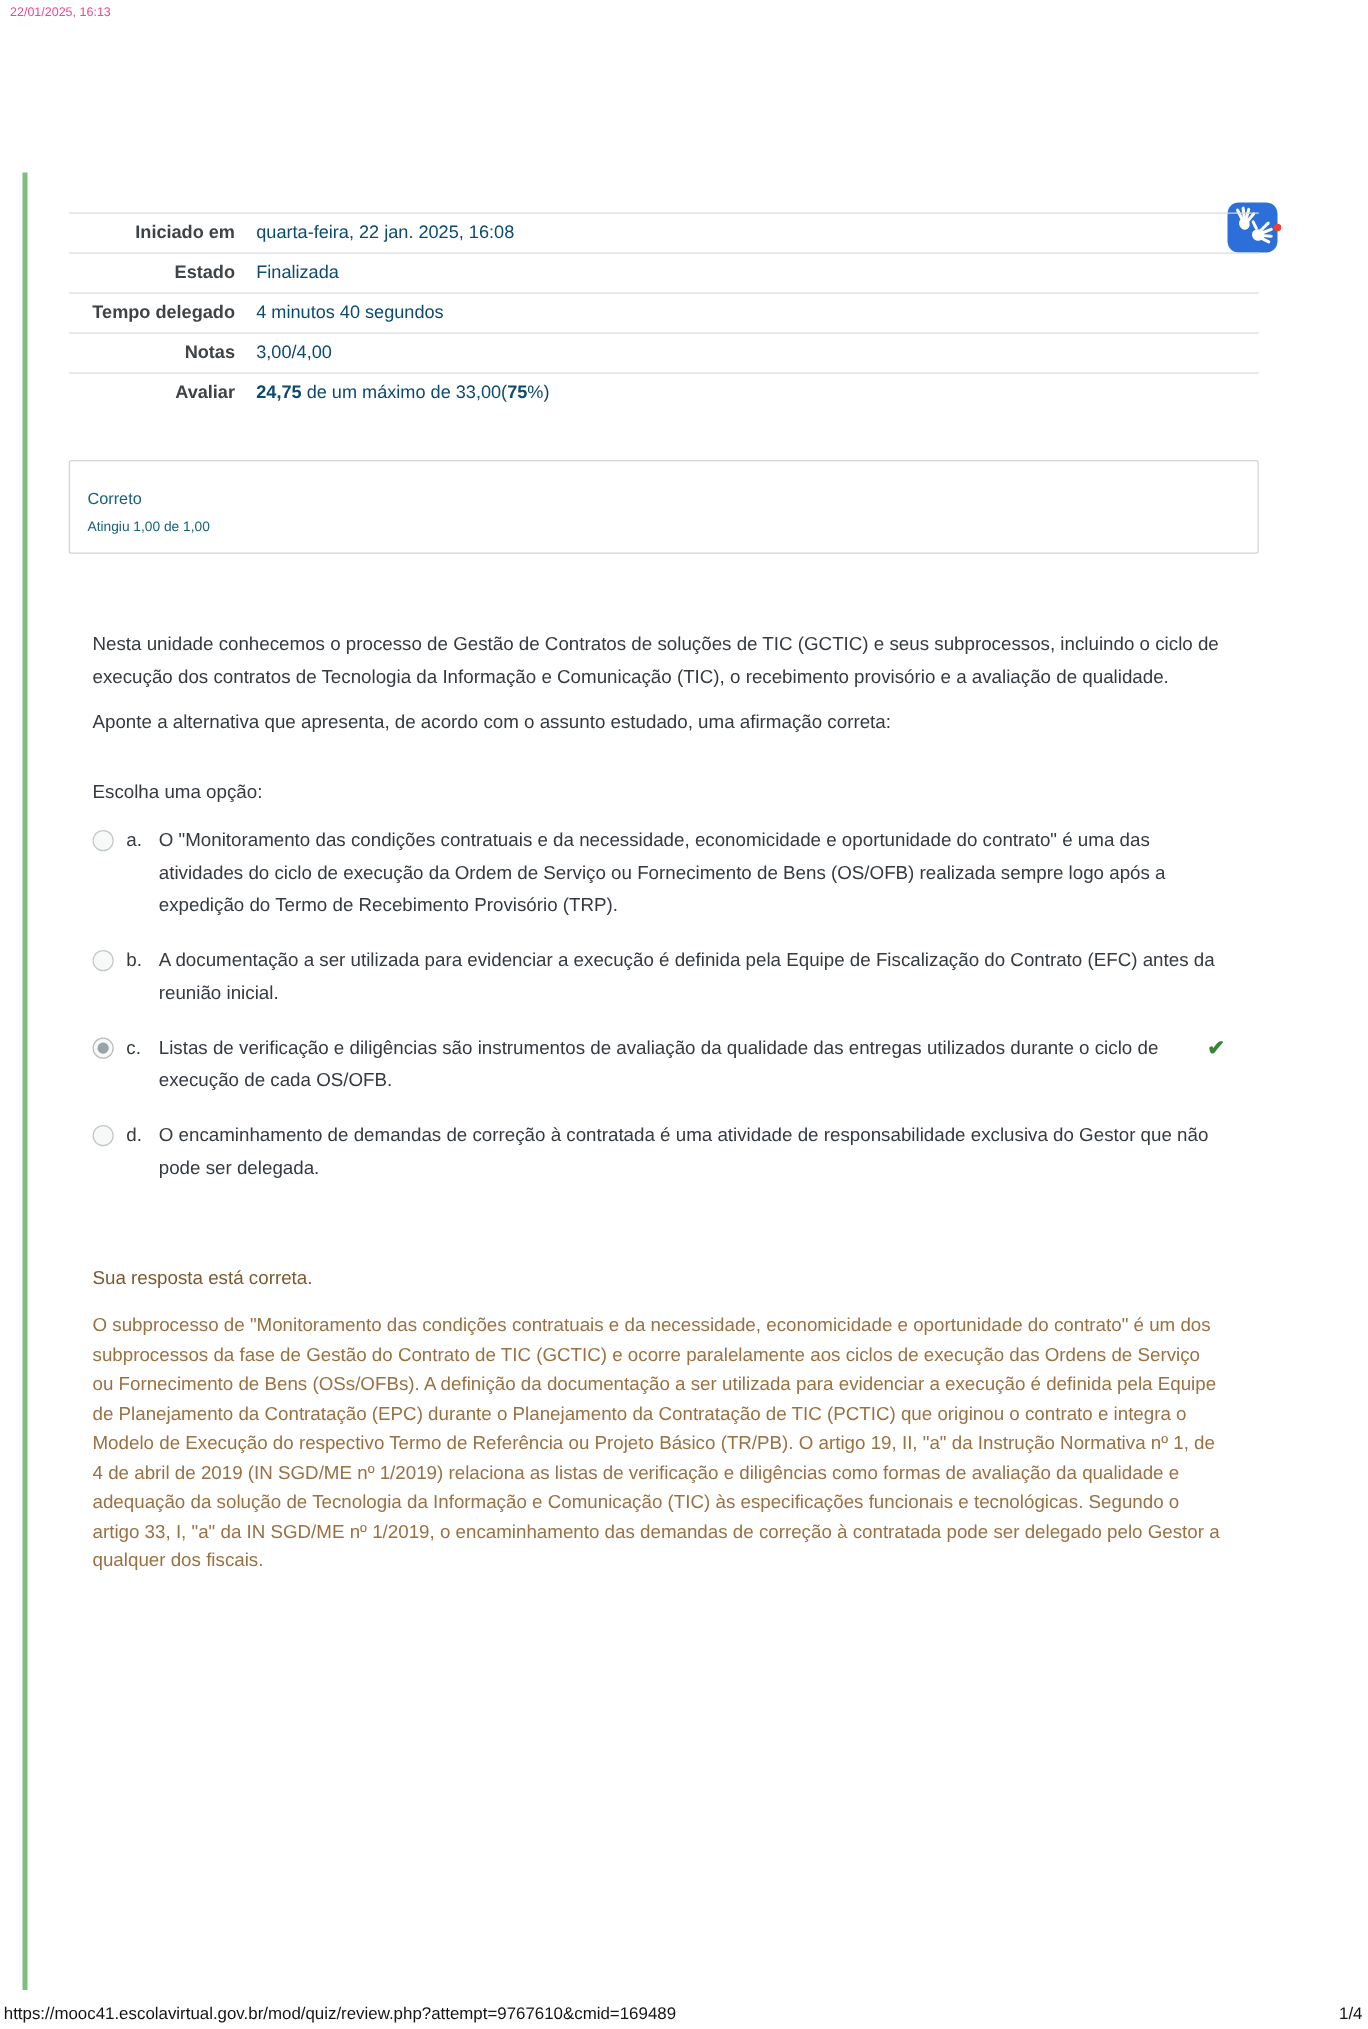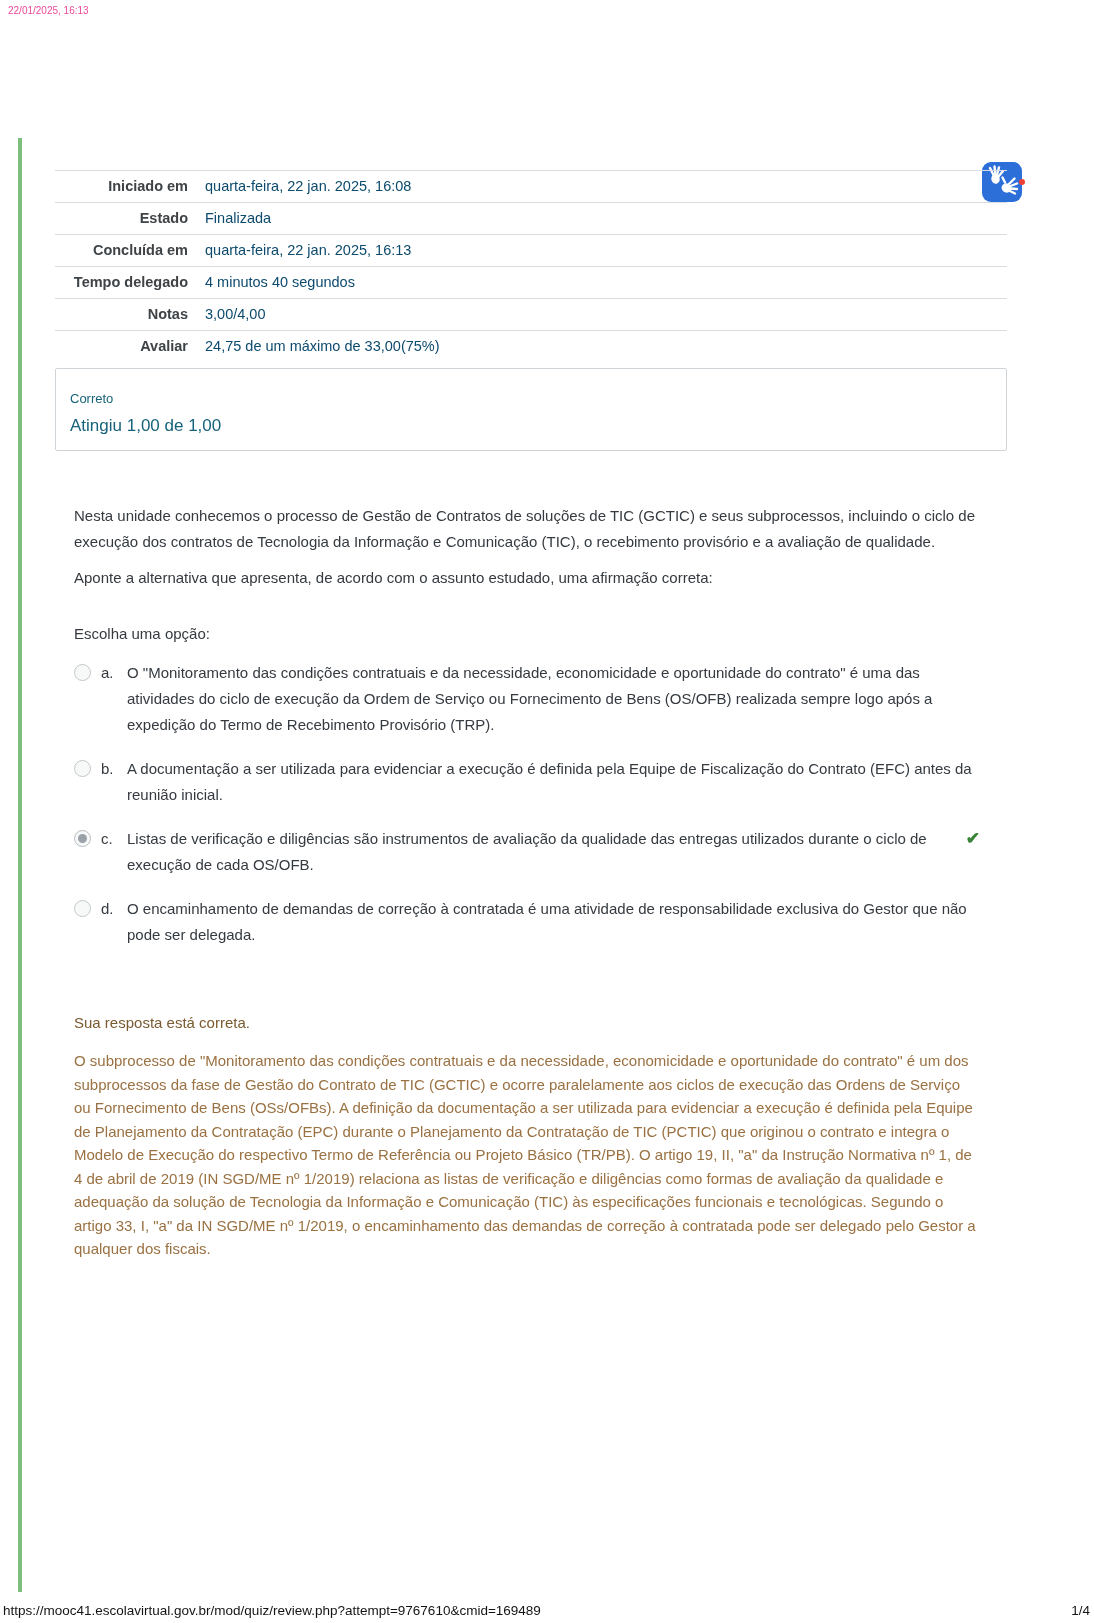--- a/index.html
+++ b/index.html
@@ -36,28 +36,28 @@
   .libras-badge{position:absolute;left:1019px;top:179px;width:6px;height:6px;border-radius:50%;background:var(--badge-red);}
 
   
   .content{position:absolute;left:55px;top:170px;width:952px;}
 
   
   .summary{width:100%;font-size:14.5px;}
   .srow{display:flex;border-top:1px solid var(--table-border);padding:5px 0;align-items:flex-start;}
   .srow-label{width:150px;box-sizing:border-box;text-align:right;padding-right:17px;font-weight:700;color:#3e4347;line-height:21px;flex:none;}
   .srow-value{line-height:21px;color:#0c4a6e;}
-  .bold{font-weight:400;}
+  .bold{font-weight:700;}
 
   
   .q-info{position:absolute;left:0;top:198px;width:922px;border:1px solid #cfd4d9;border-radius:2px;padding:12px 14px 14px 14px;}
   .q-number{color:var(--accent-teal);font-size:14px;}
   .q-number .num{font-size:19px;font-weight:700;margin-left:5px;}
   .q-state{color:var(--accent-teal);font-size:13px;margin-top:10px;}
-  .q-points{color:var(--accent-teal);font-size:17px;margin-top:10px;}
+  .q-points{color:var(--accent-teal);font-size:11px;margin-top:10px;}
 
   
   .q-body{position:absolute;left:19px;top:333px;width:906px;font-size:15px;line-height:26px;}
   .q-body p{margin:0;}
   .p-intro{margin-bottom:10px !important;}
   .p-prompt{margin-bottom:30px !important;}
   .p-choose{margin-bottom:13px !important;}
 
   
   .option{display:flex;position:relative;margin-bottom:18px;}
@@ -114,24 +114,20 @@
   <div class="srow">
     <div class="srow-label">Iniciado em</div>
     <div class="srow-value">quarta-feira, 22 jan. 2025, 16:08</div>
   </div>
 
   <div class="srow">
     <div class="srow-label">Estado</div>
     <div class="srow-value">Finalizada</div>
   </div>
 
-  <div class="srow">
-    <div class="srow-label">Concluída em</div>
-    <div class="srow-value">quarta-feira, 22 jan. 2025, 16:13</div>
-  </div>
 
   <div class="srow">
     <div class="srow-label">Tempo delegado</div>
     <div class="srow-value">4 minutos 40 segundos</div>
   </div>
 
   <div class="srow">
     <div class="srow-label">Notas</div>
     <div class="srow-value">3,00/4,00</div>
   </div>

